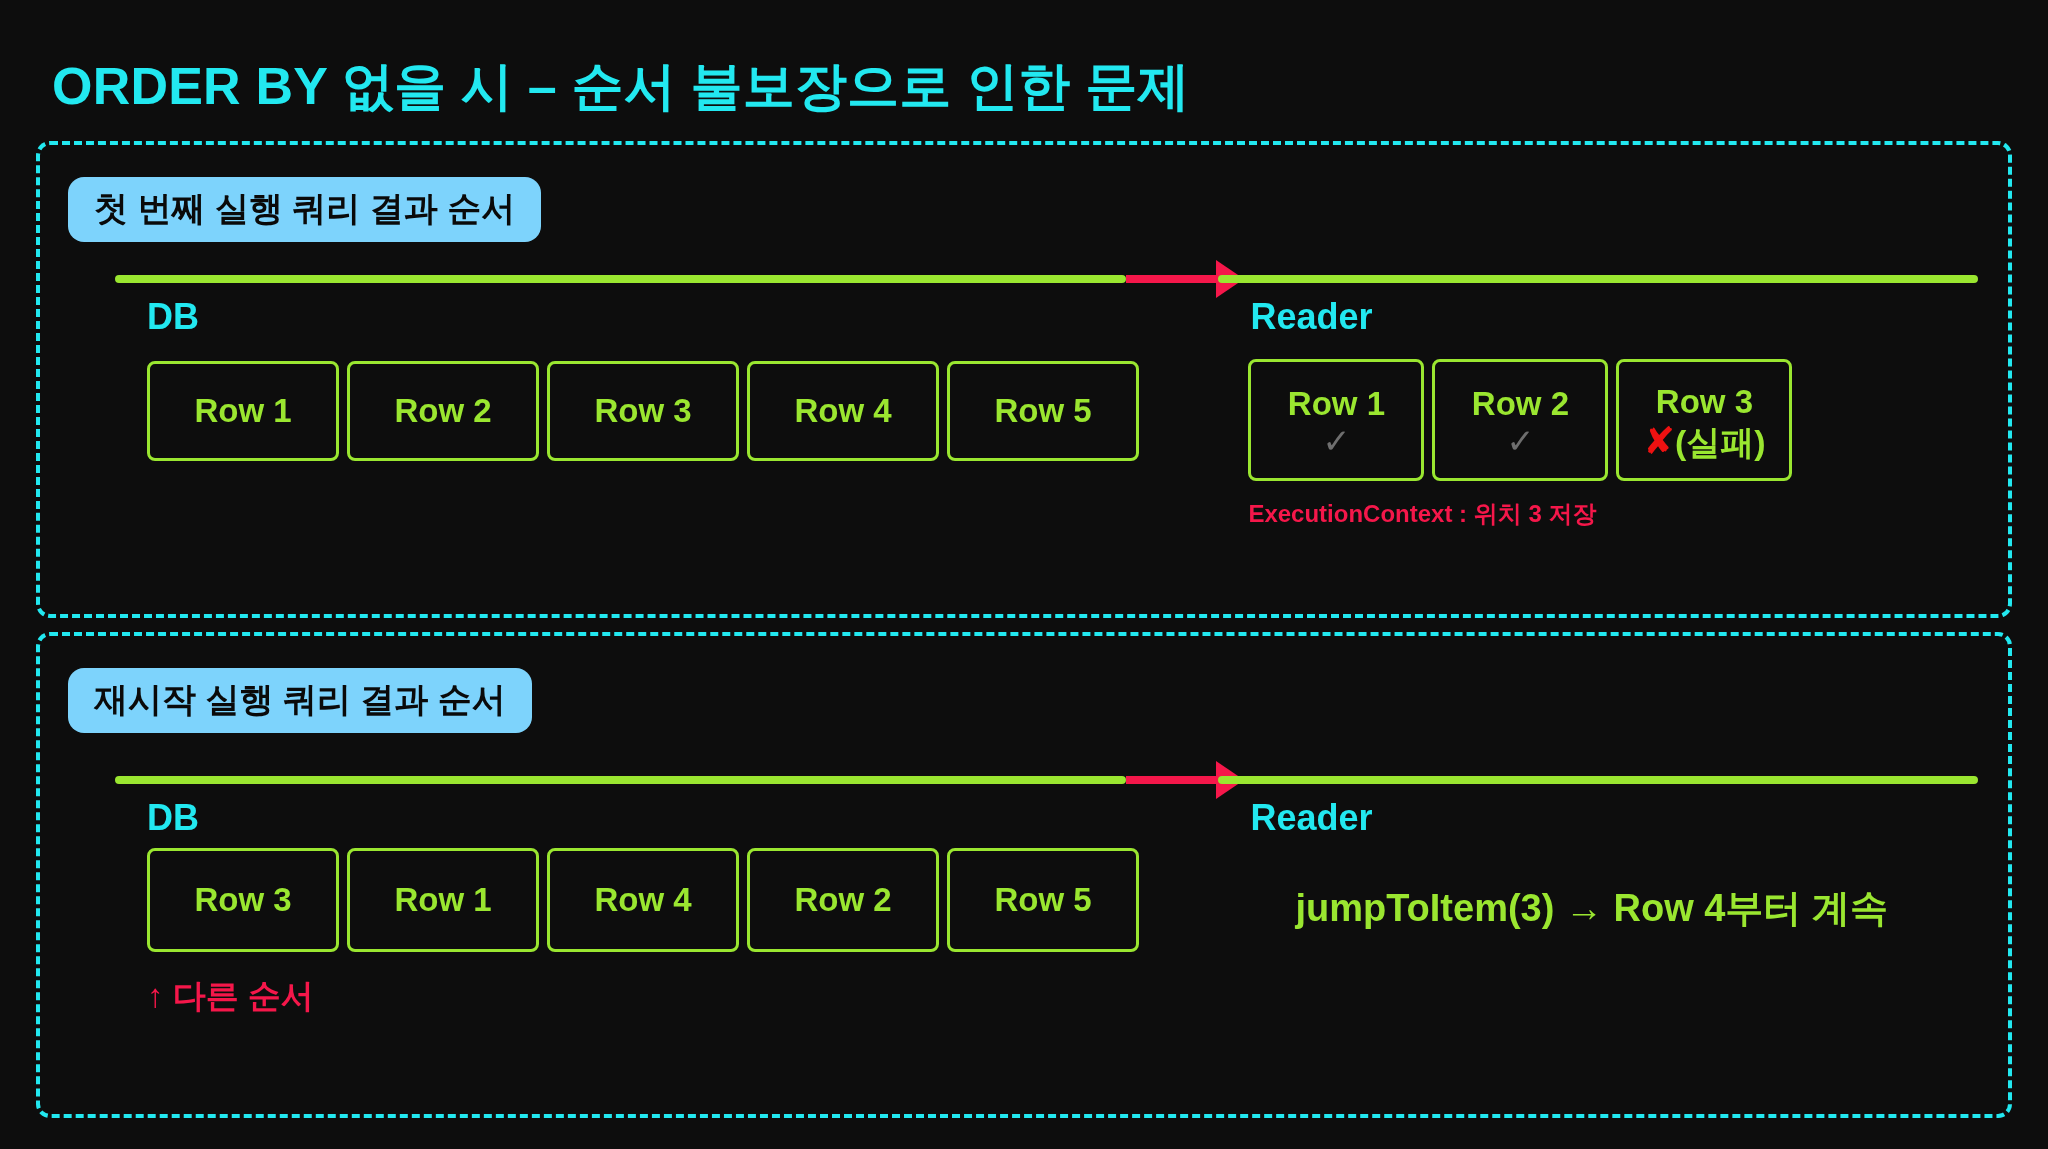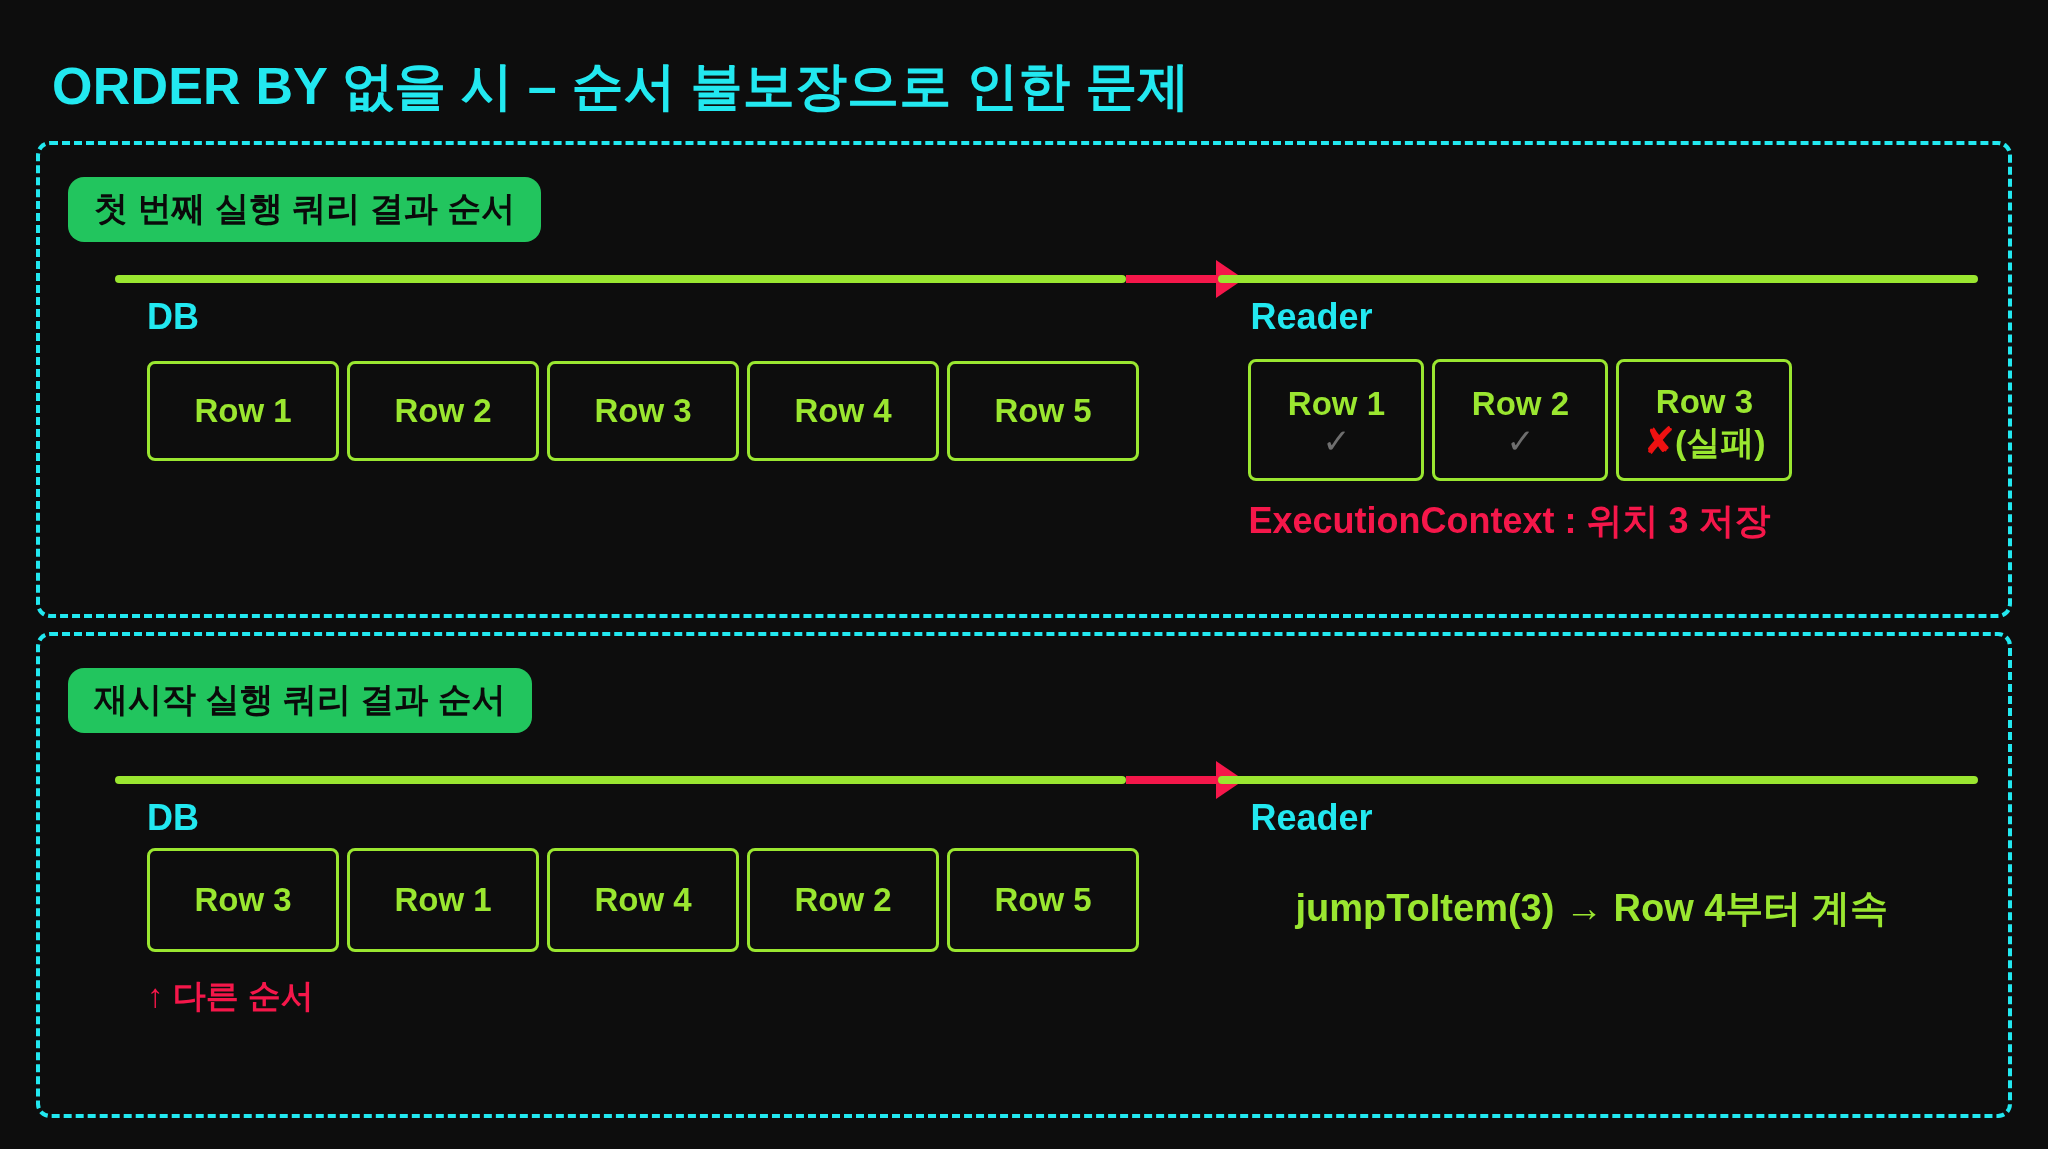--- a/index.html
+++ b/index.html
@@ -37,21 +37,21 @@
     border-radius: 14px;
   }
   .section-1 { top: 141px;  height: 477px; }
   .section-2 { top: 632px;  height: 486px; }
 
   
   .badge {
     position: absolute;
     left: 28px;
     top: 32px;
-    background: #22c55e;
+    background: #7dd3fc;
     color: #0a0a0a;
     font-size: 34px;
     font-weight: 700;
     padding: 12px 26px 14px 26px;
     border-radius: 16px;
     white-space: nowrap;
     line-height: 1.15;
   }
 
   
@@ -165,21 +165,21 @@
   }
   .note-green {
     position: absolute;
     color: #9ae630;
     font-size: 38px;
     font-weight: 700;
     white-space: nowrap;
     line-height: 1.1;
     margin-left: 47px;
   }
-  .exec-note  { left: 26px; top: 222px; font-size: 36px; }
+  .exec-note  { left: 26px; top: 222px; font-size: 24px; }
   .db2-note   { left: 28px; top: 198px; }
   .reader2-line { left: 26px; top: 108px; }
   .reader2-note { left: 26px; top: 198px; }
 </style>
 </head>
 <body>
 
 <div class="page-title">ORDER BY 없을 시 – 순서 불보장으로 인한 문제</div>
 
 <div class="section section-1">

